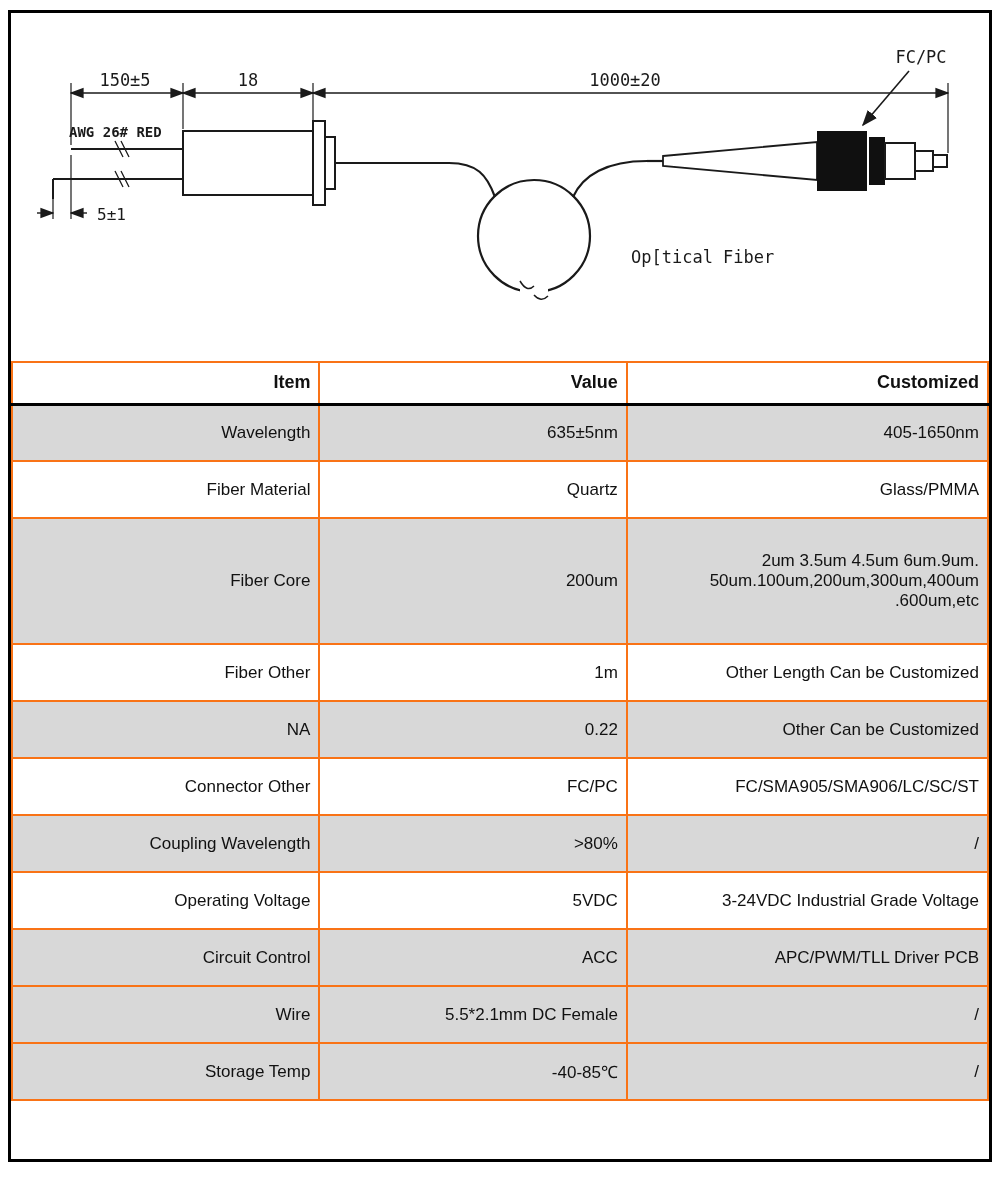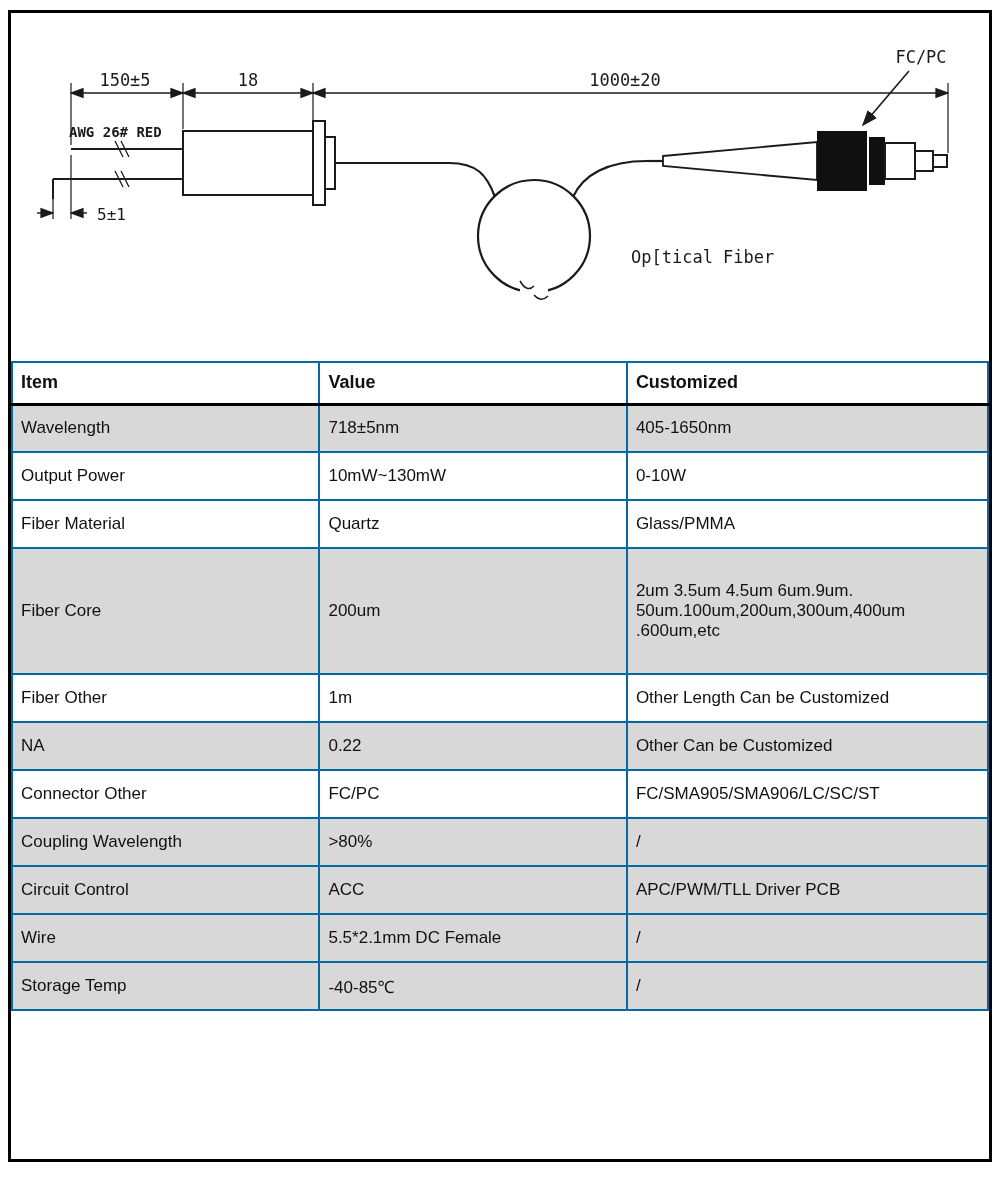--- a/index.html
+++ b/index.html
@@ -6,26 +6,26 @@
   body { width:1006px; height:1177px; font-family:"Liberation Sans", sans-serif; color:#111; position:relative; }
   .page {
     position:absolute; left:8px; top:10px; width:984px; height:1152px;
     border:3px solid #000; box-sizing:border-box; background:#fff; overflow:hidden;
   }
   .drawing-area { height:348px; background:#fff; }
   .drawing-area svg { display:block; }
   .cad-text { font-family:"DejaVu Sans Mono", monospace; fill:#1a1a1a; }
   table.spec-table { width:100%; border-collapse:collapse; table-layout:fixed; }
   .spec-table th, .spec-table td {
-    border:2px solid #0369a1; text-align:left; vertical-align:middle;
+    border:2px solid #f97316; text-align:right; vertical-align:middle;
     font-size:17px; padding:2px 8px; white-space:pre-line; box-sizing:border-box;
   }
   .spec-table thead tr { height:42px; }
   .spec-table thead th { font-weight:bold; font-size:18px; background:#fff; border-bottom:3px solid #000; }
-  .spec-table tbody tr { height:48px; }
+  .spec-table tbody tr { height:57px; }
   .spec-table tbody tr.tall { height:126px; }
   .spec-table tbody tr.shaded td { background:#d8d8d8; }
   .spec-table tbody td.dark-cell { background:#b9b9b9; }
 </style>
 </head>
 <body>
 
 <div class="page">
 
   <div class="drawing-area">
@@ -109,27 +109,22 @@
     <thead>
       <tr>
         <th>Item</th>
         <th>Value</th>
         <th>Customized</th>
       </tr>
     </thead>
     <tbody id="spec-body">
         <tr class="shaded">
           <td>Wavelength</td>
-          <td>718±5nm</td>
+          <td>635±5nm</td>
           <td>405-1650nm</td>
-        </tr>
-        <tr>
-          <td>Output Power</td>
-          <td>10mW~130mW</td>
-          <td>0-10W</td>
         </tr>
         <tr>
           <td>Fiber Material</td>
           <td>Quartz</td>
           <td>Glass/PMMA</td>
         </tr>
         <tr class="shaded tall">
           <td>Fiber Core</td>
           <td>200um</td>
           <td>2um 3.5um 4.5um 6um.9um.
@@ -149,20 +144,25 @@
         <tr>
           <td>Connector Other</td>
           <td>FC/PC</td>
           <td>FC/SMA905/SMA906/LC/SC/ST</td>
         </tr>
         <tr class="shaded">
           <td>Coupling Wavelength</td>
           <td>&gt;80%</td>
           <td>/</td>
         </tr>
+        <tr>
+          <td>Operating Voltage</td>
+          <td>5VDC</td>
+          <td>3-24VDC Industrial Grade Voltage</td>
+        </tr>
         <tr class="shaded">
           <td>Circuit Control</td>
           <td>ACC</td>
           <td>APC/PWM/TLL Driver PCB</td>
         </tr>
         <tr class="shaded">
           <td>Wire</td>
           <td>5.5*2.1mm DC Female</td>
           <td>/</td>
         </tr>

